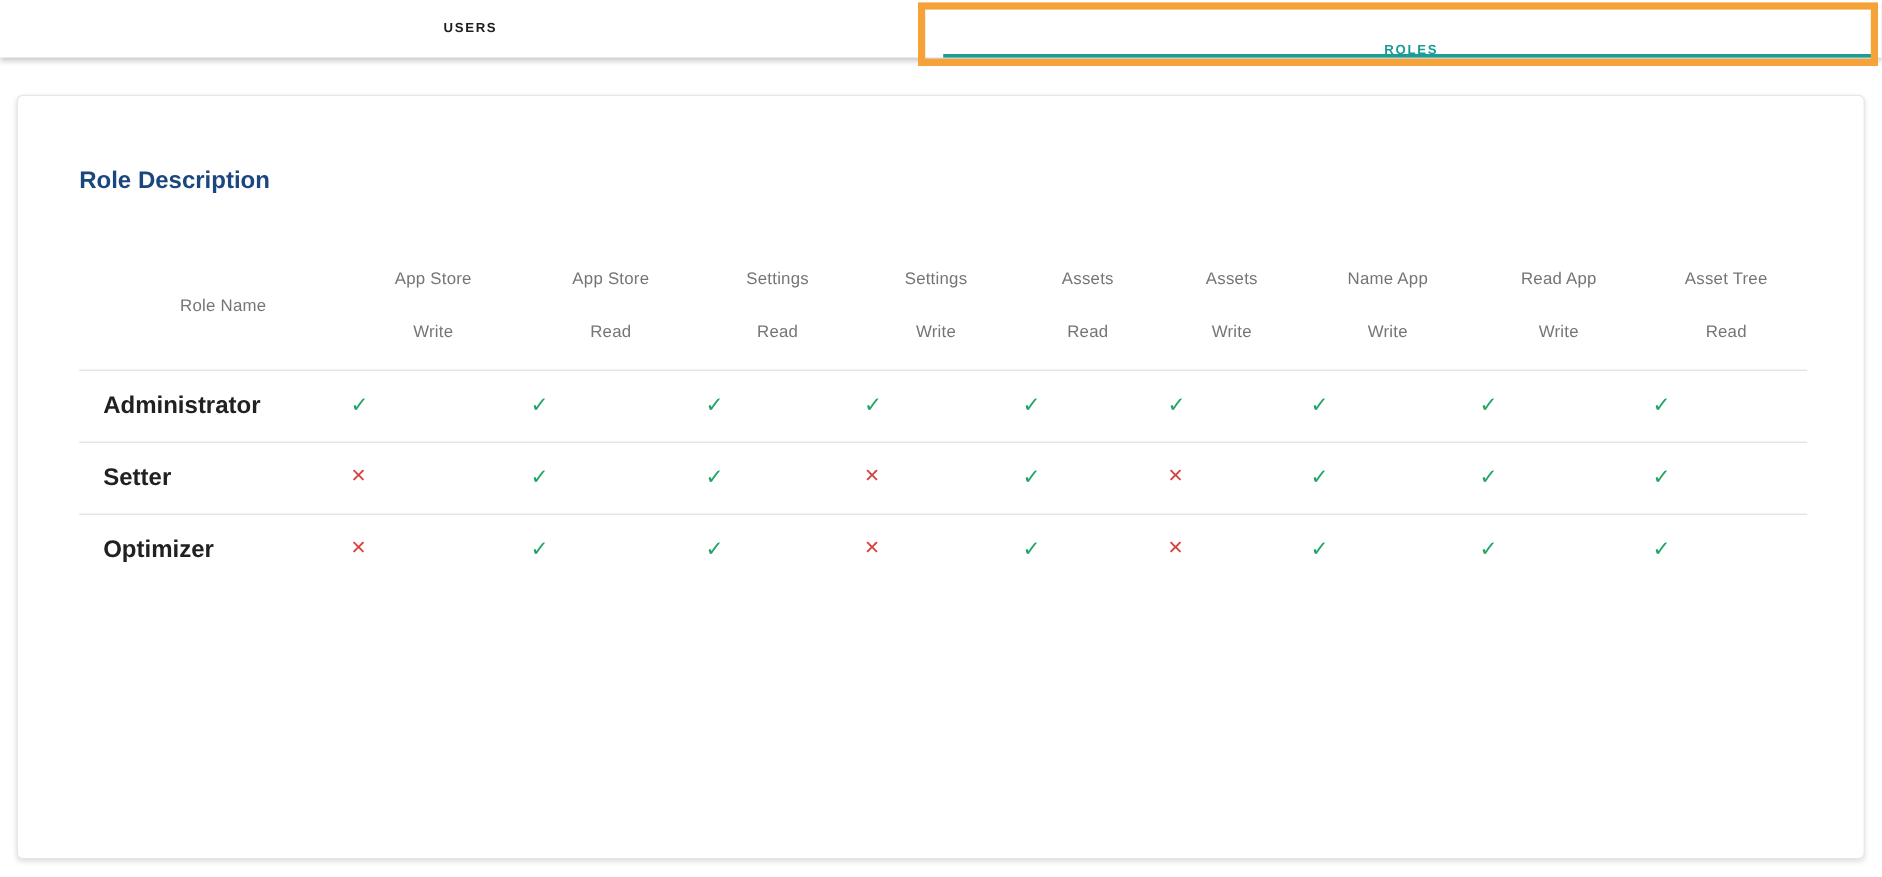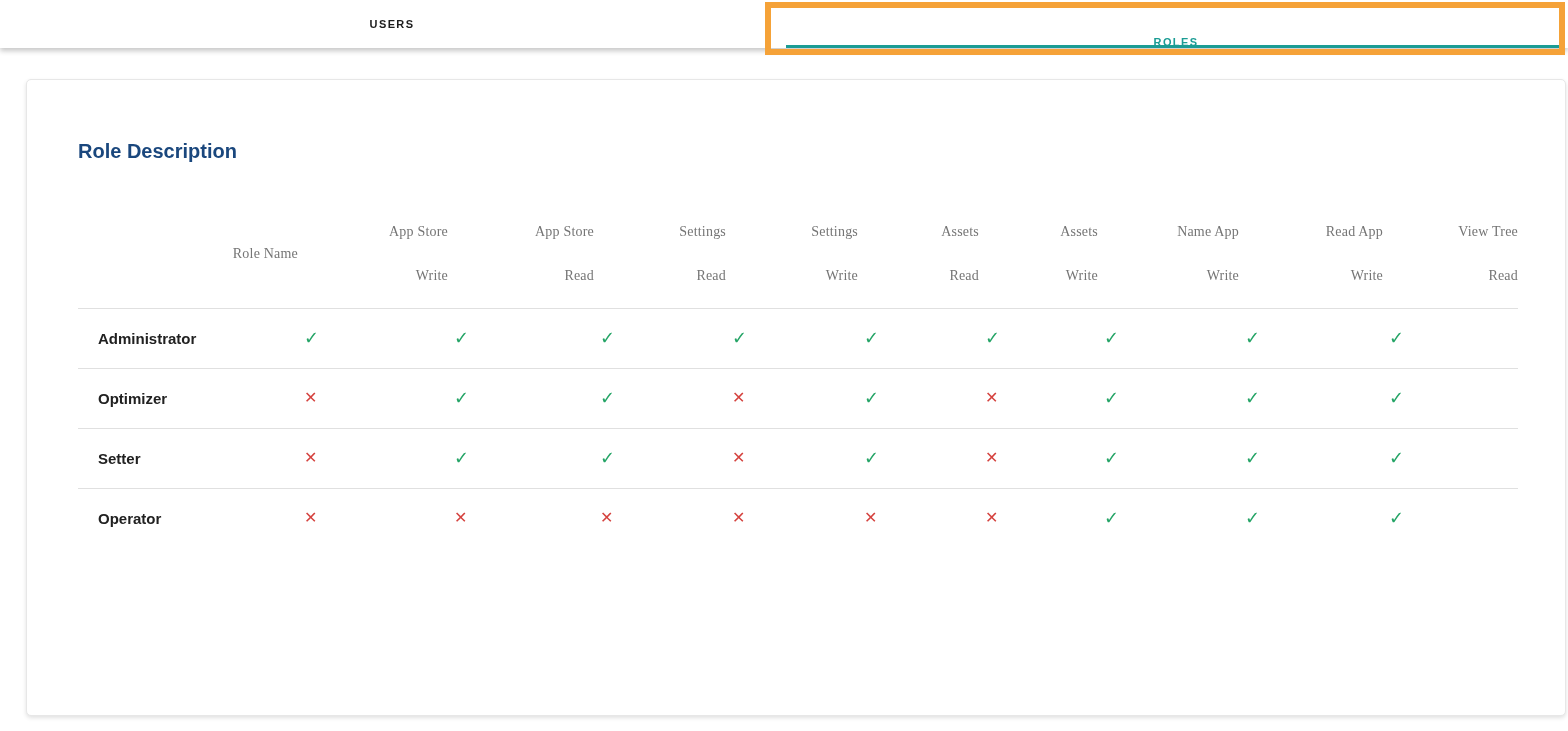--- a/index.html
+++ b/index.html
@@ -44,21 +44,20 @@
   }
 
   
   .card {
     position: absolute; left: 14px; top: 79px; width: 1540px; height: 637px;
     background: #ffffff;
     border: 1px solid #e7e7e7;
     border-radius: 5px;
     box-shadow: 0 2px 4px rgba(0,0,0,0.12);
     padding: 60px 59px 0 51px;
-    margin-left: 12px;
   }
   .card-title {
     margin: 0;
     font-size: 20px; font-weight: 700;
     color: var(--title-color, #1a477d);
   }
 
   
   table.roles-table {
     border-collapse: collapse;
@@ -69,39 +68,38 @@
   col.c-name  { width: 220px; }
   col.c-1 { width: 150px; } col.c-2 { width: 146px; }
   col.c-3 { width: 132px; } col.c-4 { width: 132px; }
   col.c-5 { width: 121px; } col.c-6 { width: 119px; }
   col.c-7 { width: 141px; } col.c-8 { width: 144px; }
   col.c-9 { width: 135px; }
 
   thead th {
     height: 108px;
     vertical-align: middle;
-    text-align: right;
+    text-align: center;
     font-weight: 400;
     font-size: 14px;
     color: #757575;
     letter-spacing: 0.2px;
     padding: 0;
-    font-family: Liberation Serif, serif;
   }
   thead th.role-name-header { padding-left: 20px; }
   .hdr-line { line-height: 14px; }
   .hdr-line + .hdr-line { margin-top: 30px; }
 
   tbody tr {
     height: 60px;
     border-top: 1px solid #e0e0e0;
   }
   td.role-name-cell {
     padding-left: 20px;
-    font-size: 15px; font-weight: 700;
+    font-size: 20px; font-weight: 700;
     color: #212121;
   }
   td.perm-cell { padding-left: 6px; }
   .mark { display: inline-block; line-height: 1; }
   .mark.granted { color: var(--granted-color, #24a466); font-size: 18px; }
   .mark.denied  { color: var(--denied-color, #d5433f); font-size: 16px; }
 </style>
 </head>
 <body>
 
@@ -162,69 +160,57 @@
           </th>
           <th>
             <div class="hdr-line">Name App</div>
             <div class="hdr-line">Write</div>
           </th>
           <th>
             <div class="hdr-line">Read App</div>
             <div class="hdr-line">Write</div>
           </th>
           <th>
-            <div class="hdr-line">View Tree</div>
+            <div class="hdr-line">Asset Tree</div>
             <div class="hdr-line">Read</div>
           </th>
         </tr>
     </thead>
     <tbody id="table-body">
         <tr>
           <td class="role-name-cell">Administrator</td>
           <td class="perm-cell"><span class="mark granted">✓</span></td>
           <td class="perm-cell"><span class="mark granted">✓</span></td>
           <td class="perm-cell"><span class="mark granted">✓</span></td>
           <td class="perm-cell"><span class="mark granted">✓</span></td>
           <td class="perm-cell"><span class="mark granted">✓</span></td>
           <td class="perm-cell"><span class="mark granted">✓</span></td>
           <td class="perm-cell"><span class="mark granted">✓</span></td>
           <td class="perm-cell"><span class="mark granted">✓</span></td>
           <td class="perm-cell"><span class="mark granted">✓</span></td>
         </tr>
         <tr>
+          <td class="role-name-cell">Setter</td>
+          <td class="perm-cell"><span class="mark denied">✕</span></td>
+          <td class="perm-cell"><span class="mark granted">✓</span></td>
+          <td class="perm-cell"><span class="mark granted">✓</span></td>
+          <td class="perm-cell"><span class="mark denied">✕</span></td>
+          <td class="perm-cell"><span class="mark granted">✓</span></td>
+          <td class="perm-cell"><span class="mark denied">✕</span></td>
+          <td class="perm-cell"><span class="mark granted">✓</span></td>
+          <td class="perm-cell"><span class="mark granted">✓</span></td>
+          <td class="perm-cell"><span class="mark granted">✓</span></td>
+        </tr>
+        <tr>
           <td class="role-name-cell">Optimizer</td>
           <td class="perm-cell"><span class="mark denied">✕</span></td>
           <td class="perm-cell"><span class="mark granted">✓</span></td>
           <td class="perm-cell"><span class="mark granted">✓</span></td>
           <td class="perm-cell"><span class="mark denied">✕</span></td>
           <td class="perm-cell"><span class="mark granted">✓</span></td>
-          <td class="perm-cell"><span class="mark denied">✕</span></td>
-          <td class="perm-cell"><span class="mark granted">✓</span></td>
-          <td class="perm-cell"><span class="mark granted">✓</span></td>
-          <td class="perm-cell"><span class="mark granted">✓</span></td>
-        </tr>
-        <tr>
-          <td class="role-name-cell">Setter</td>
-          <td class="perm-cell"><span class="mark denied">✕</span></td>
-          <td class="perm-cell"><span class="mark granted">✓</span></td>
-          <td class="perm-cell"><span class="mark granted">✓</span></td>
-          <td class="perm-cell"><span class="mark denied">✕</span></td>
-          <td class="perm-cell"><span class="mark granted">✓</span></td>
-          <td class="perm-cell"><span class="mark denied">✕</span></td>
-          <td class="perm-cell"><span class="mark granted">✓</span></td>
-          <td class="perm-cell"><span class="mark granted">✓</span></td>
-          <td class="perm-cell"><span class="mark granted">✓</span></td>
-        </tr>
-        <tr>
-          <td class="role-name-cell">Operator</td>
-          <td class="perm-cell"><span class="mark denied">✕</span></td>
-          <td class="perm-cell"><span class="mark denied">✕</span></td>
-          <td class="perm-cell"><span class="mark denied">✕</span></td>
-          <td class="perm-cell"><span class="mark denied">✕</span></td>
-          <td class="perm-cell"><span class="mark denied">✕</span></td>
           <td class="perm-cell"><span class="mark denied">✕</span></td>
           <td class="perm-cell"><span class="mark granted">✓</span></td>
           <td class="perm-cell"><span class="mark granted">✓</span></td>
           <td class="perm-cell"><span class="mark granted">✓</span></td>
         </tr>
       </tbody>
   </table>
 </div>
 
 </body></html>

